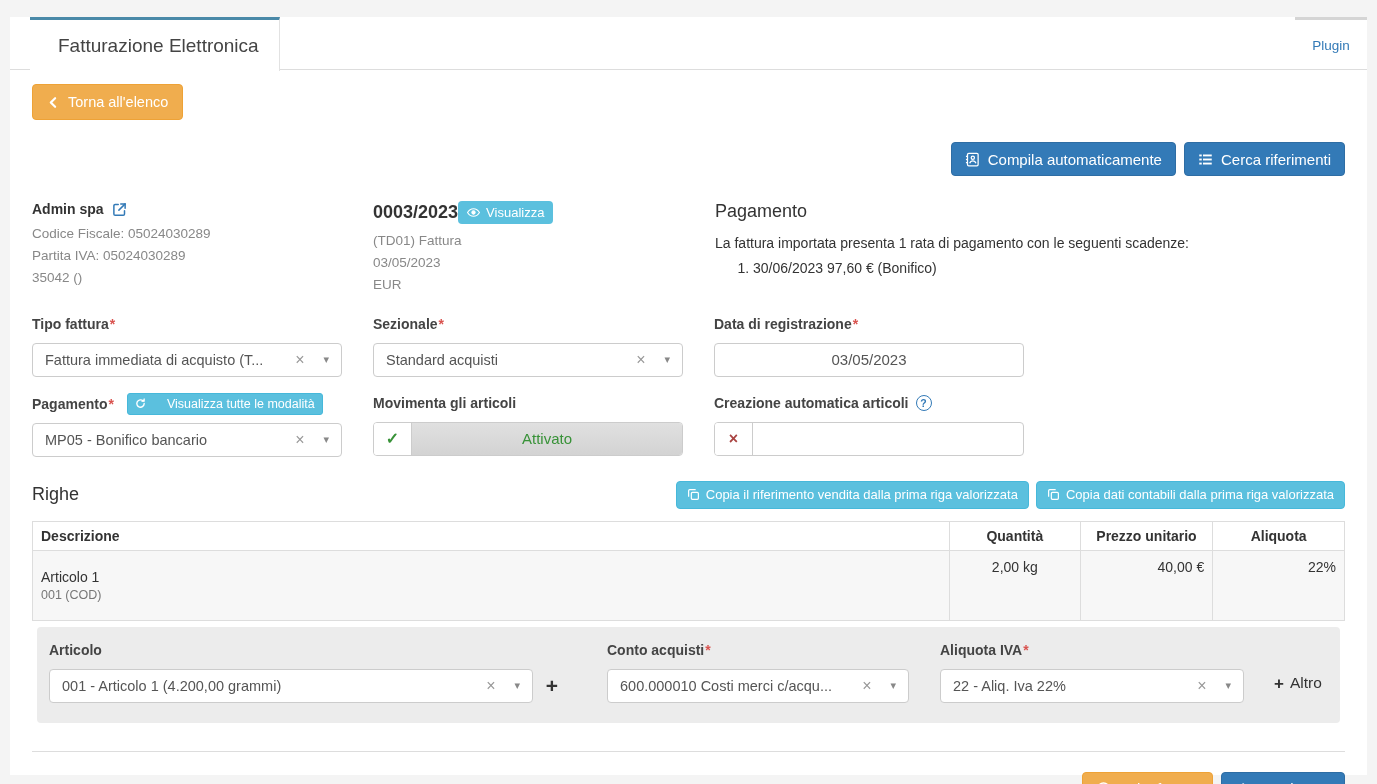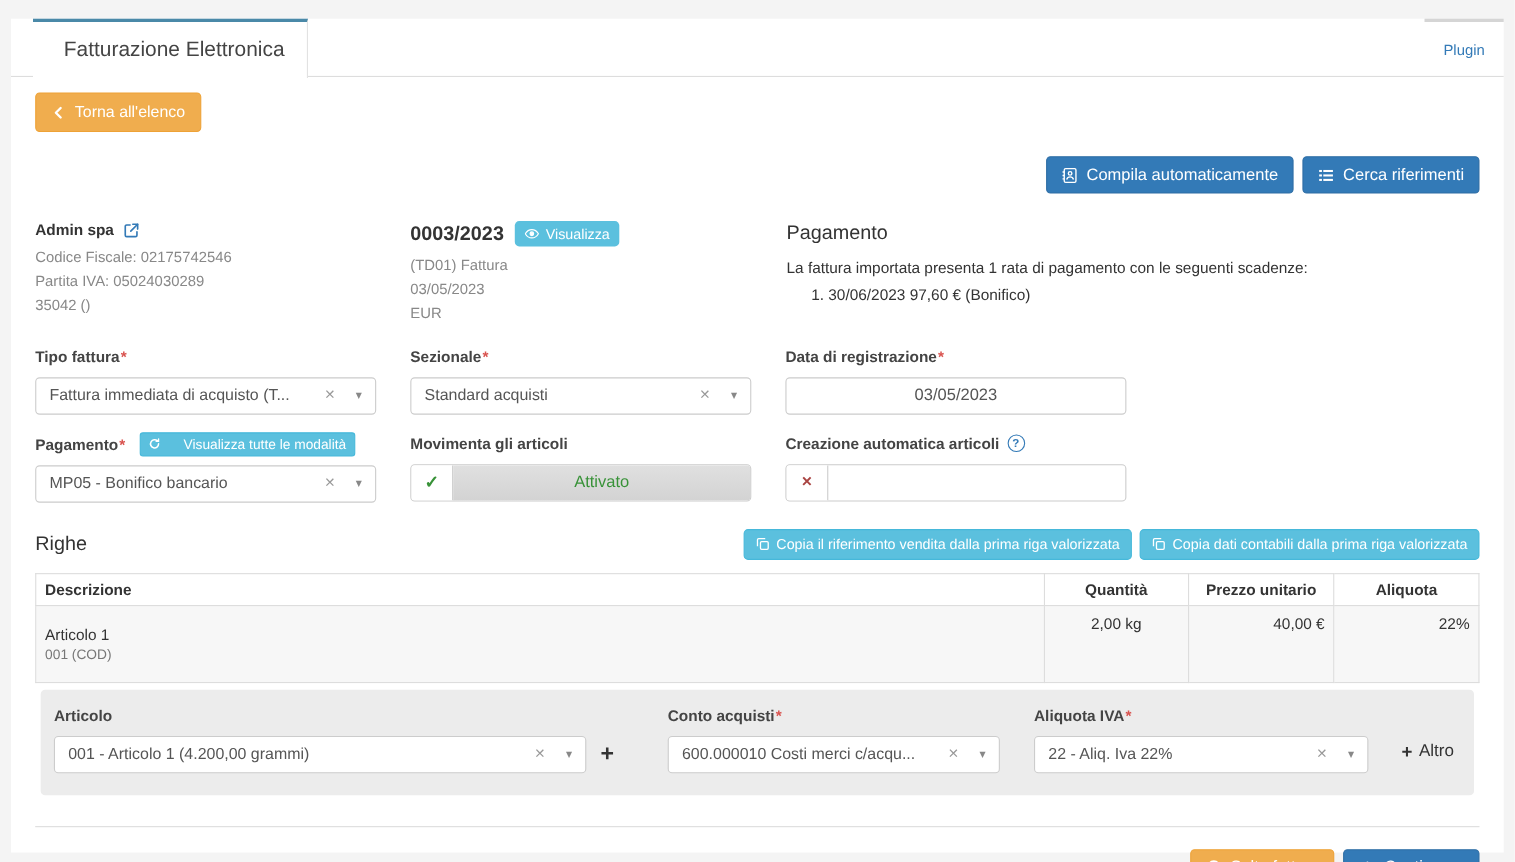--- a/index.html
+++ b/index.html
@@ -41,21 +41,21 @@
   }
   .btn-orange { background: #f0ad4e; border-color: #eea236; }
   .btn-blue   { background: #337ab7; border-color: #2e6da4; }
   .btn-cyan   { background: #5bc0de; border-color: #46b8da; }
   .btn-back   { height: 36px; padding: 0 14px; font-size: 14.5px; }
   .btn-top    { height: 34px; padding: 0 13px; font-size: 15px; }
   .top-actions { display: flex; justify-content: flex-end; gap: 8px; margin-top: 22px; }
   
   .info-grid { display: grid; grid-template-columns: 341px 342px 1fr; margin-top: 25px; }
   .h-name { font-size: 14px; font-weight: 600; color: #333; display: flex; align-items: center; gap: 8px; }
-  .h-num  { font-size: 18px; font-weight: 700; color: #333; display: flex; align-items: center; gap: 10px; }
+  .h-num  { font-size: 18px; font-weight: 700; color: #333; display: flex; align-items: center; }
   .h-plain{ font-size: 18px; font-weight: 400; color: #333; }
   .muted  { color: #888; font-size: 13.5px; line-height: 1.55; margin-top: 7px; }
   .muted div { margin-bottom: 1px; }
   .badge-view {
     display: inline-flex; align-items: center; gap: 6px;
     background: #5bc0de; color: #fff; font-size: 13px; font-weight: 400;
     border-radius: 4px; padding: 4px 9px; cursor: pointer;
   }
   .pay-text { font-size: 14px; color: #333; margin-top: 13px; }
   .pay-list { margin: 9px 0 0 0; padding-left: 38px; font-size: 14px; color: #333; }
@@ -198,21 +198,21 @@
           <span>Admin spa</span>
           <span class="icon-svg">
             <svg width="15" height="15" viewBox="0 0 24 24" fill="none" stroke="#337ab7" stroke-width="2.4" stroke-linecap="round" stroke-linejoin="round">
                 <path d="M10 4H5a2 2 0 0 0-2 2v13a2 2 0 0 0 2 2h13a2 2 0 0 0 2-2v-5"></path>
                 <polyline points="14 3 21 3 21 10"></polyline>
                 <line x1="11" y1="13" x2="21" y2="3"></line>
               </svg>
           </span>
         </div>
         <div class="muted">
-          <div>Codice Fiscale: 02175742546</div>
+          <div>Codice Fiscale: 05024030289</div>
           <div>Partita IVA: 05024030289</div>
           <div>35042 ()</div>
         </div>
       </div>
 
       <div>
         <div class="h-num">
           <span>0003/2023</span>
           <span class="badge-view">
             <span class="icon-svg">

